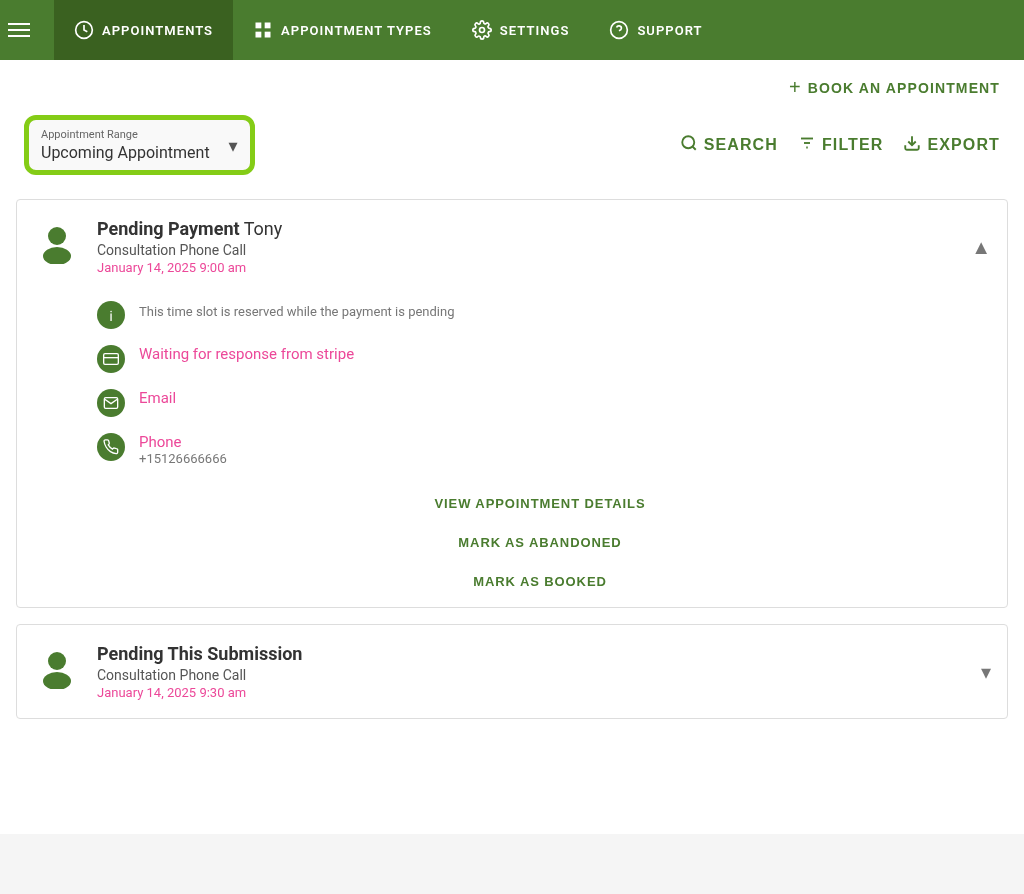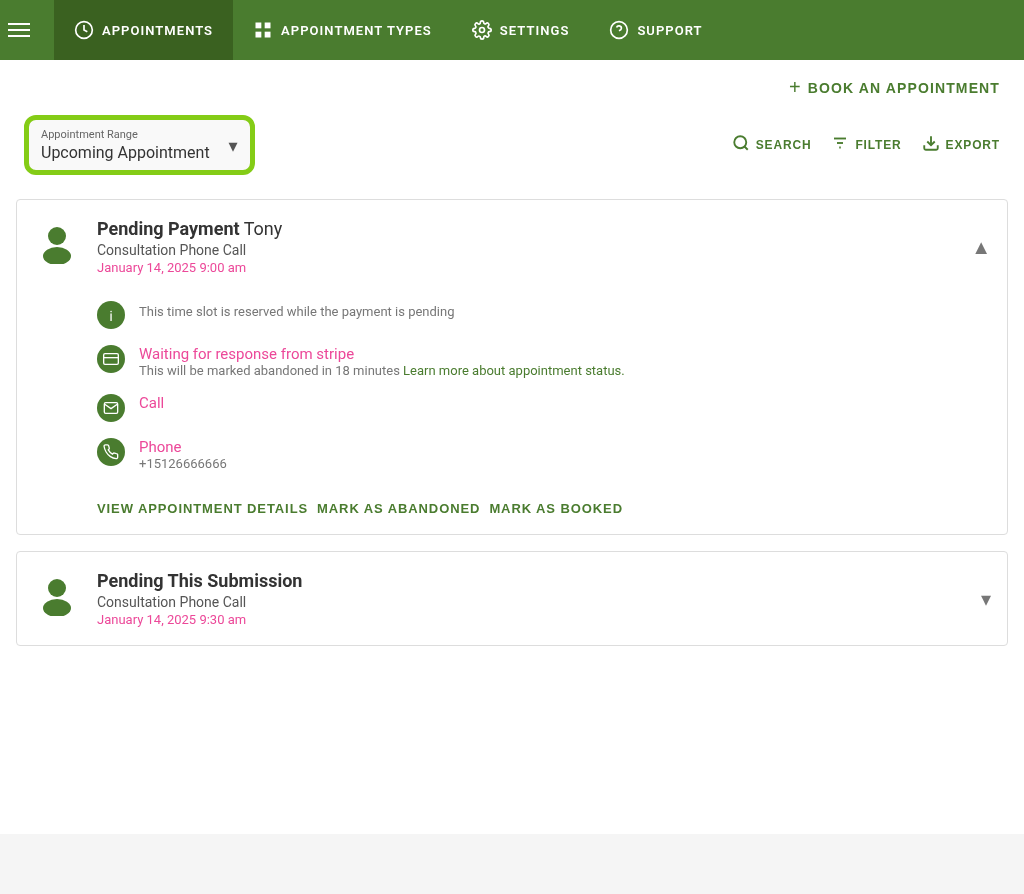--- a/index.html
+++ b/index.html
@@ -124,21 +124,21 @@
       display: flex;
       align-items: center;
       gap: 20px;
       margin-left: auto;
     }
     .filter-action-btn {
       display: flex;
       align-items: center;
       gap: 6px;
       color: #4a7c2f;
-      font-size: 12px;
+      font-size: 16px;
       font-weight: 700;
       letter-spacing: 0.07em;
       text-transform: uppercase;
       cursor: pointer;
       border: none;
       background: none;
     }
     .filter-action-icon {
       font-size: 18px;
       color: #4a7c2f;
@@ -228,22 +228,23 @@
     .detail-icon.phone { background: #4a7c2f; color: #fff; }
     .detail-text { flex: 1; }
     .detail-text .main { font-size: 15px; color: #ec4899; }
     .detail-text .sub { font-size: 13px; color: #777; }
     .detail-text .sub a { color: #4a7c2f; text-decoration: none; }
 
     
     .appt-actions {
       display: flex;
       align-items: center;
-      gap: 9px;
+      gap: 24px;
       padding: 14px 24px 18px 80px;
+      flex-direction: column;
     }
     .action-link {
       color: #4a7c2f;
       font-size: 13px;
       font-weight: 700;
       letter-spacing: 0.07em;
       text-transform: uppercase;
       cursor: pointer;
       border: none;
       background: none;
@@ -383,36 +384,32 @@
 
         <div class="appt-detail-row">
           <div class="detail-icon card">
             <svg width="16" height="16" viewBox="0 0 24 24" fill="none" stroke="white" stroke-width="2">
               <rect x="1" y="4" width="22" height="16" rx="2"></rect>
                 <line x1="1" y1="10" x2="23" y2="10"></line>
             </svg>
           </div>
           <div class="detail-text">
             <div class="main">Waiting for response from stripe</div>
-            <div class="sub">
-              <span>This will be marked abandoned in 18 minutes</span>
-              <a href="#">Learn more about appointment status.</a>
-            </div>
           </div>
         </div>
 
         <div class="appt-detail-row">
           <div class="detail-icon email">
             <svg width="16" height="16" viewBox="0 0 24 24" fill="none" stroke="white" stroke-width="2">
               <path d="M4 4h16c1.1 0 2 .9 2 2v12c0 1.1-.9 2-2 2H4c-1.1 0-2-.9-2-2V6c0-1.1.9-2 2-2z"></path>
               <polyline points="22,6 12,13 2,6"></polyline>
             </svg>
           </div>
           <div class="detail-text">
-            <div class="main">Call</div>
+            <div class="main">Email</div>
           </div>
         </div>
 
         <div class="appt-detail-row">
           <div class="detail-icon phone">
             <svg width="16" height="16" viewBox="0 0 24 24" fill="none" stroke="white" stroke-width="2">
               <path d="M22 16.92v3a2 2 0 0 1-2.18 2 19.79 19.79 0 0 1-8.63-3.07A19.5 19.5 0 0 1 4.69 12 19.79 19.79 0 0 1 1.61 3.4 2 2 0 0 1 3.6 1.22h3a2 2 0 0 1 2 1.72c.127.96.361 1.903.7 2.81a2 2 0 0 1-.45 2.11L7.91 8.81a16 16 0 0 0 6.29 6.29l.95-.95a2 2 0 0 1 2.11-.45c.907.339 1.85.573 2.81.7A2 2 0 0 1 22 16.92z"></path>
             </svg>
           </div>
           <div class="detail-text">

